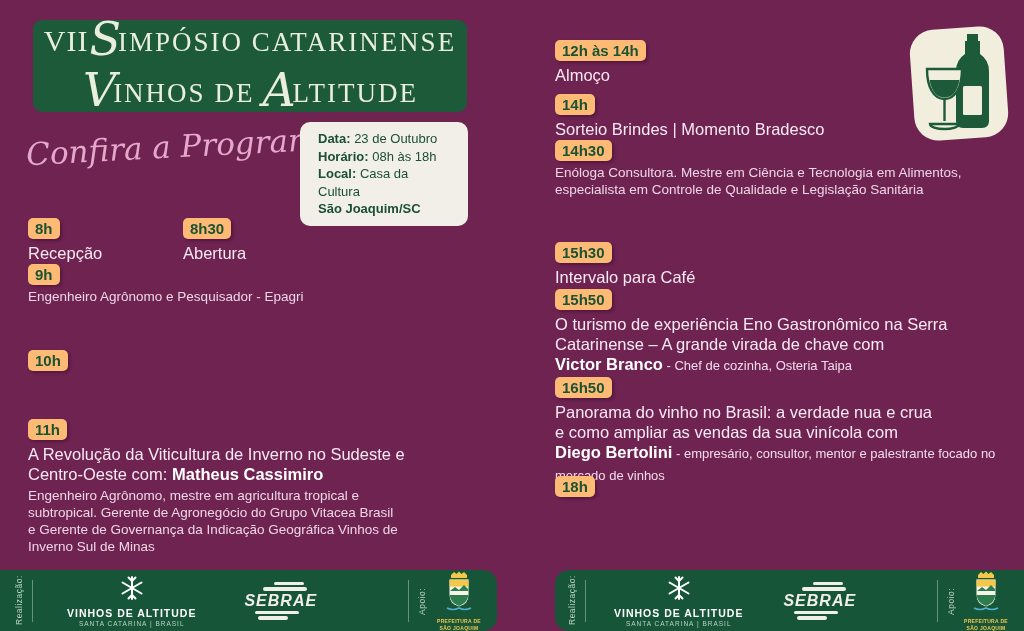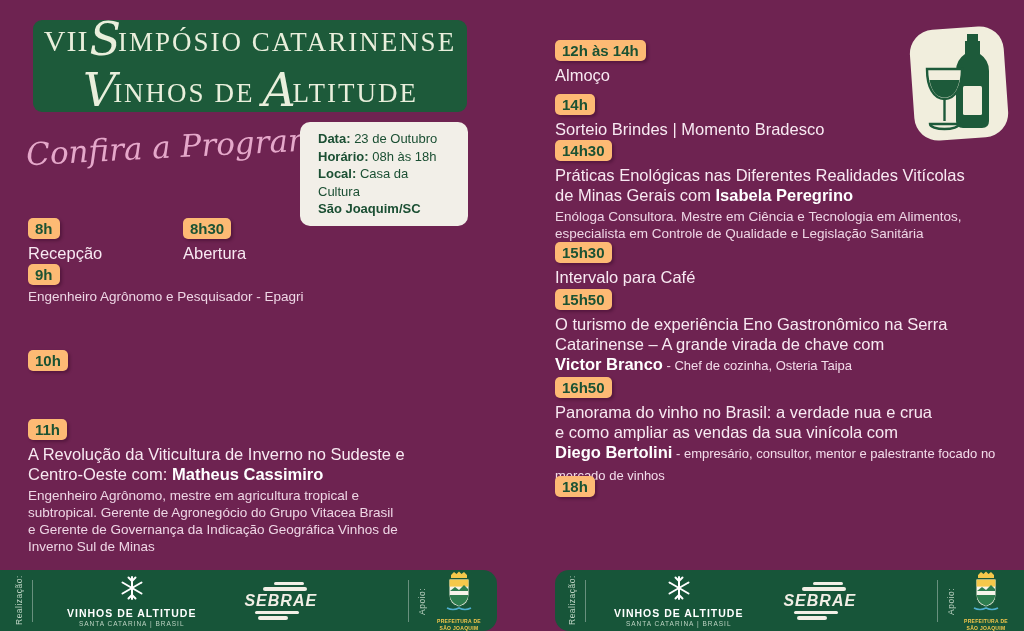--- a/index.html
+++ b/index.html
@@ -151,22 +151,20 @@
   <div class="etitle">Almoço</div>
 </div>
 
 <div class="event rcol" style="top:94px">
   <span class="badge">14h</span>
   <div class="etitle">Sorteio Brindes | Momento Bradesco</div>
 </div>
 
 <div class="event rcol" style="top:140px">
   <span class="badge">14h30</span>
-  <div class="etitle"><span>Práticas Enológicas nas Diferentes Realidades Vitícolas
-de Minas Gerais com </span><span class="bname">Isabela Peregrino</span></div>
   <div class="esub">Enóloga Consultora. Mestre em Ciência e Tecnologia em Alimentos,
 especialista em Controle de Qualidade e Legislação Sanitária</div>
 </div>
 
 <div class="event rcol" style="top:242px">
   <span class="badge">15h30</span>
   <div class="etitle">Intervalo para Café</div>
 </div>
 
 <div class="event rcol" style="top:289px">

